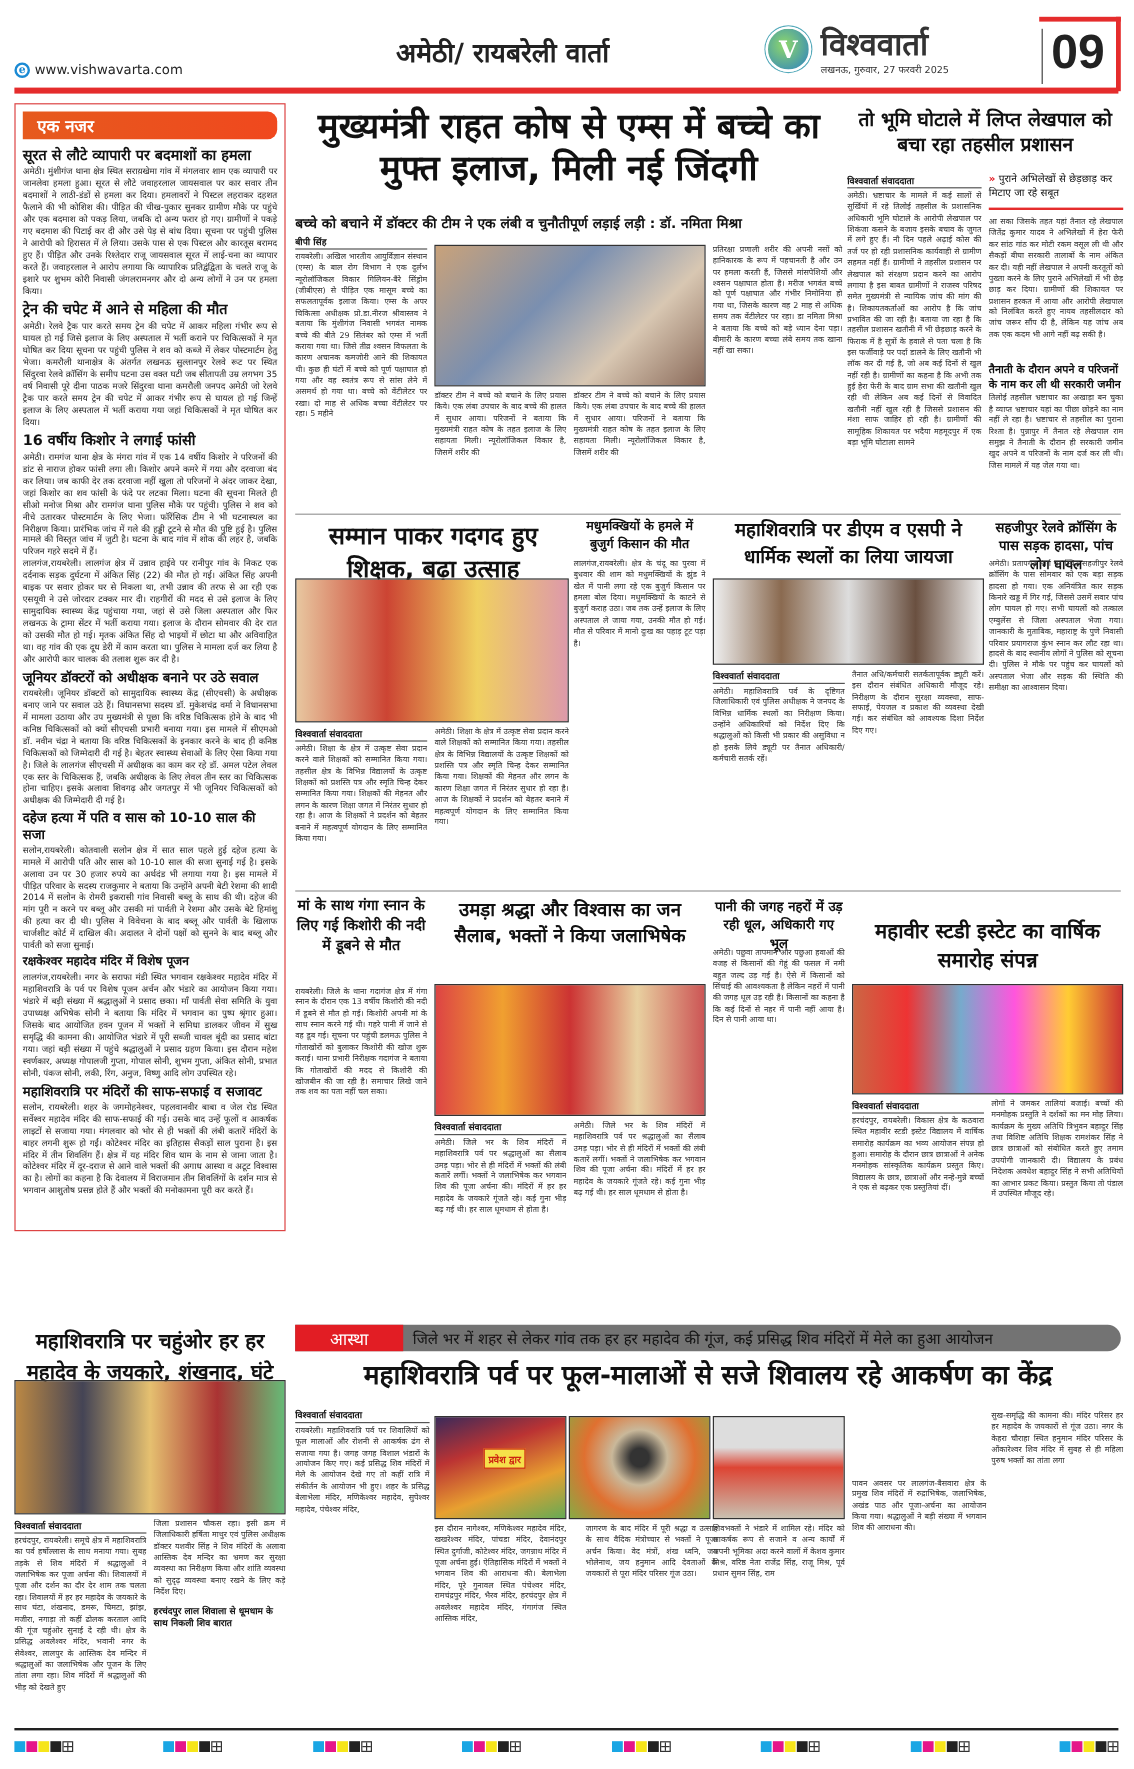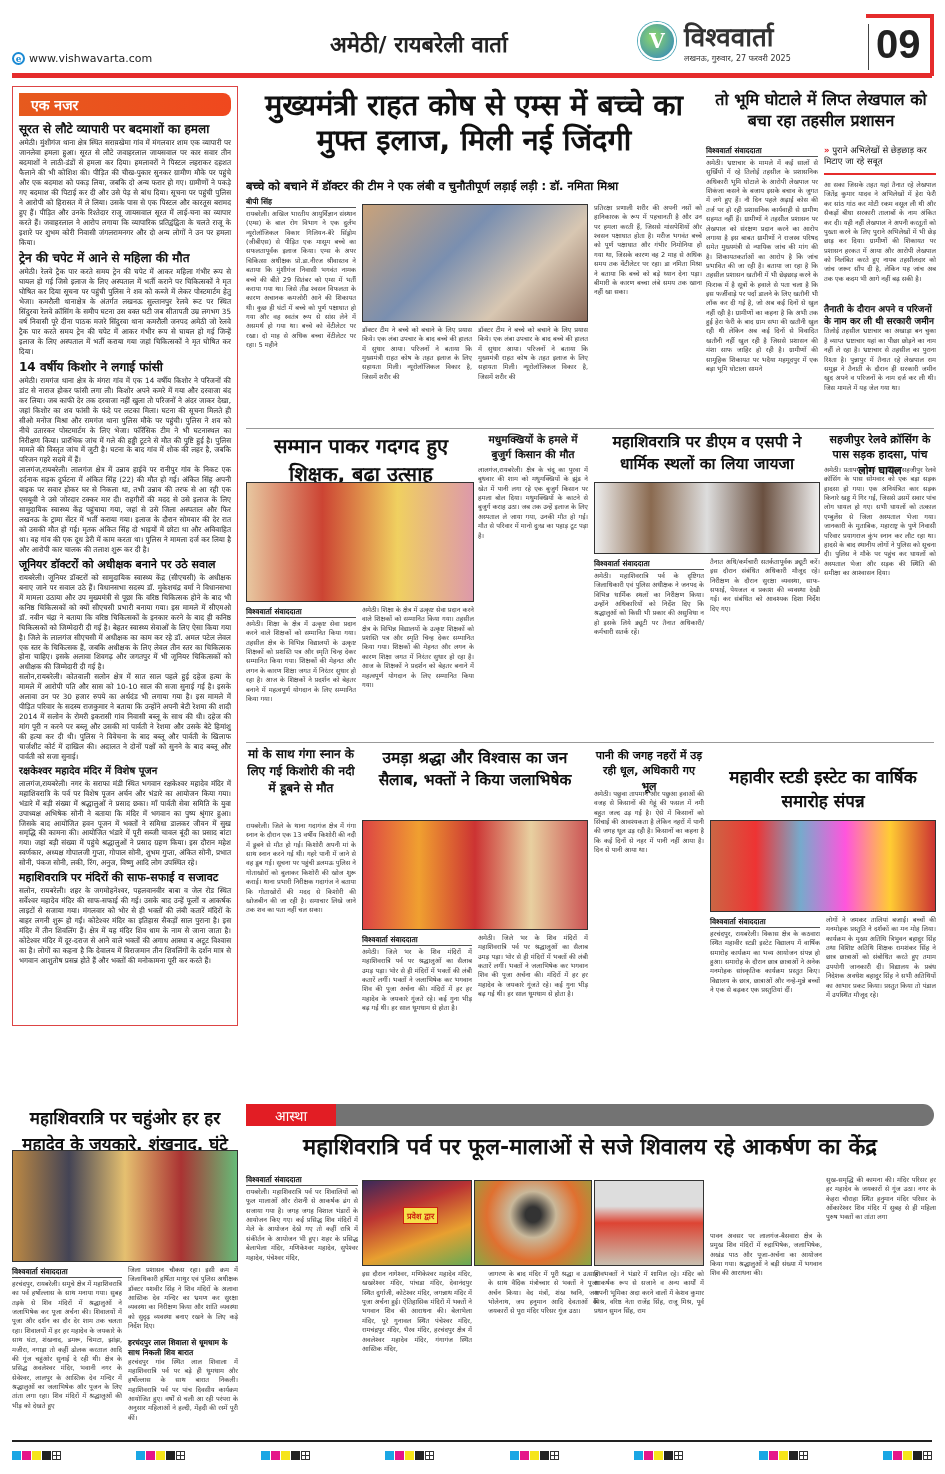--- a/index.html
+++ b/index.html
@@ -54,25 +54,26 @@
   <div class="pagenum">09</div>
 </div>
 <div class="abs topbar"></div>
 
 <div class="abs leftbox">
   <div class="eknazar">एक नजर</div>
   <div class="bh">सूरत से लौटे व्यापारी पर बदमाशों का हमला</div>
   <div class="bt">अमेठी। मुंशीगंज थाना क्षेत्र स्थित सराय़खेमा गांव में मंगलवार शाम एक व्यापारी पर जानलेवा हमला हुआ। सूरत से लौटे जवाहरलाल जायसवाल पर कार सवार तीन बदमाशों ने लाठी-डंडों से हमला कर दिया। हमलावरों ने पिस्टल लहराकर दहशत फैलाने की भी कोशिश की। पीड़ित की चीख-पुकार सुनकर ग्रामीण मौके पर पहुंचे और एक बदमाश को पकड़ लिया, जबकि दो अन्य फरार हो गए। ग्रामीणों ने पकड़े गए बदमाश की पिटाई कर दी और उसे पेड़ से बांध दिया। सूचना पर पहुंची पुलिस ने आरोपी को हिरासत में ले लिया। उसके पास से एक पिस्टल और कारतूस बरामद हुए हैं। पीड़ित और उनके रिश्तेदार राजू जायसवाल सूरत में लाई-चना का व्यापार करते हैं। जवाहरलाल ने आरोप लगाया कि व्यापारिक प्रतिद्वंद्विता के चलते राजू के इशारे पर शुभम कोरी निवासी जंगलरामनगर और दो अन्य लोगों ने उन पर हमला किया।</div>
   <div class="bh">ट्रेन की चपेट में आने से महिला की मौत</div>
   <div class="bt">अमेठी। रेलवे ट्रैक पार करते समय ट्रेन की चपेट में आकर महिला गंभीर रूप से घायल हो गई जिसे इलाज के लिए अस्पताल में भर्ती कराने पर चिकित्सकों ने मृत घोषित कर दिया सूचना पर पहुंची पुलिस ने शव को कब्जे में लेकर पोस्टमार्टम हेतु भेजा। कमरौली थानाक्षेत्र के अंतर्गत लखनऊ सुल्तानपुर रेलवे रूट पर स्थित सिंदुरवा रेलवे क्रॉसिंग के समीप घटना उस वक्त घटी जब सीतापती उम्र लगभग 35 वर्ष निवासी पूरे दीना पाठक मजरे सिंदुरवा थाना कमरौली जनपद अमेठी जो रेलवे ट्रैक पार करते समय ट्रेन की चपेट में आकर गंभीर रूप से घायल हो गई जिन्हें इलाज के लिए अस्पताल में भर्ती कराया गया जहां चिकित्सकों ने मृत घोषित कर दिया।</div>
-  <div class="bh">14 वर्षीय किशोर ने लगाई फांसी</div>
+  <div class="bh">16 वर्षीय किशोर ने लगाई फांसी</div>
   <div class="bt">अमेठी। रामगंज थाना क्षेत्र के मंगरा गांव में एक 14 वर्षीय किशोर ने परिजनों की डांट से नाराज होकर फांसी लगा ली। किशोर अपने कमरे में गया और दरवाजा बंद कर लिया। जब काफी देर तक दरवाजा नहीं खुला तो परिजनों ने अंदर जाकर देखा, जहां किशोर का शव फांसी के फंदे पर लटका मिला। घटना की सूचना मिलते ही सीओ मनोज मिश्रा और रामगंज थाना पुलिस मौके पर पहुंची। पुलिस ने शव को नीचे उतारकर पोस्टमार्टम के लिए भेजा। फॉरेंसिक टीम ने भी घटनास्थल का निरीक्षण किया। प्रारंभिक जांच में गले की हड्डी टूटने से मौत की पुष्टि हुई है। पुलिस मामले की विस्तृत जांच में जुटी है। घटना के बाद गांव में शोक की लहर है, जबकि परिजन गहरे सदमे में हैं।</div>
   <div class="bt">लालगंज,रायबरेली। लालगंज क्षेत्र में उन्नाव हाईवे पर रानीपुर गांव के निकट एक दर्दनाक सड़क दुर्घटना में अंकित सिंह (22) की मौत हो गई। अंकित सिंह अपनी बाइक पर सवार होकर घर से निकला था, तभी उन्नाव की तरफ से आ रही एक एसयूवी ने उसे जोरदार टक्कर मार दी। राहगीरों की मदद से उसे इलाज के लिए सामुदायिक स्वास्थ्य केंद्र पहुंचाया गया, जहां से उसे जिला अस्पताल और फिर लखनऊ के ट्रामा सेंटर में भर्ती कराया गया। इलाज के दौरान सोमवार की देर रात को उसकी मौत हो गई। मृतक अंकित सिंह दो भाइयों में छोटा था और अविवाहित था। वह गांव की एक दूध डेरी में काम करता था। पुलिस ने मामला दर्ज कर लिया है और आरोपी कार चालक की तलाश शुरू कर दी है।</div>
   <div class="bh" style="font-size:11px">जूनियर डॉक्टरों को अधीक्षक बनाने पर उठे सवाल</div>
   <div class="bt">रायबरेली। जूनियर डॉक्टरों को सामुदायिक स्वास्थ्य केंद्र (सीएचसी) के अधीक्षक बनाए जाने पर सवाल उठे हैं। विधानसभा सदस्य डॉ. मुकेशचंद्र वर्मा ने विधानसभा में मामला उठाया और उप मुख्यमंत्री से पूछा कि वरिष्ठ चिकित्सक होने के बाद भी कनिष्ठ चिकित्सकों को क्यों सीएचसी प्रभारी बनाया गया। इस मामले में सीएमओ डॉ. नवीन चंद्रा ने बताया कि वरिष्ठ चिकित्सकों के इनकार करने के बाद ही कनिष्ठ चिकित्सकों को जिम्मेदारी दी गई है। बेहतर स्वास्थ्य सेवाओं के लिए ऐसा किया गया है। जिले के लालगंज सीएचसी में अधीक्षक का काम कर रहे डॉ. अमल पटेल लेवल एक स्तर के चिकित्सक हैं, जबकि अधीक्षक के लिए लेवल तीन स्तर का चिकित्सक होना चाहिए। इसके अलावा शिवगढ़ और जगतपुर में भी जूनियर चिकित्सकों को अधीक्षक की जिम्मेदारी दी गई है।</div>
+  <div class="bh" style="font-size:11px">दहेज हत्या में पति व सास को 10-10 साल की सजा</div>
   <div class="bt">सलोन,रायबरेली। कोतवाली सलोन क्षेत्र में सात साल पहले हुई दहेज हत्या के मामले में आरोपी पति और सास को 10-10 साल की सजा सुनाई गई है। इसके अलावा उन पर 30 हजार रुपये का अर्थदंड भी लगाया गया है। इस मामले में पीड़ित परिवार के सदस्य राजकुमार ने बताया कि उन्होंने अपनी बेटी रेशमा की शादी 2014 में सलोन के रोमरी इकरासी गांव निवासी बब्लू के साथ की थी। दहेज की मांग पूरी न करने पर बब्लू और उसकी मां पार्वती ने रेशमा और उसके बेटे हिमांशु की हत्या कर दी थी। पुलिस ने विवेचना के बाद बब्लू और पार्वती के खिलाफ चार्जशीट कोर्ट में दाखिल की। अदालत ने दोनों पक्षों को सुनने के बाद बब्लू और पार्वती को सजा सुनाई।</div>
   <div class="bh" style="font-size:10px">रक्षकेश्वर महादेव मंदिर में विशेष पूजन</div>
   <div class="bt">लालगंज,रायबरेली। नगर के सराफा मंडी स्थित भगवान रक्षकेश्वर महादेव मंदिर में महाशिवरात्रि के पर्व पर विशेष पूजन अर्चन और भंडारे का आयोजन किया गया। भंडारे में बड़ी संख्या में श्रद्धालुओं ने प्रसाद छका। माँ पार्वती सेवा समिति के युवा उपाध्यक्ष अभिषेक सोनी ने बताया कि मंदिर में भगवान का पुष्प श्रृंगार हुआ। जिसके बाद आयोजित हवन पूजन में भक्तों ने समिधा डालकर जीवन में सुख समृद्धि की कामना की। आयोजित भंडारे में पूरी सब्जी चावल बूंदी का प्रसाद बांटा गया। जहां बड़ी संख्या में पहुंचे श्रद्धालुओं ने प्रसाद ग्रहण किया। इस दौरान महेश स्वर्णकार, अध्यक्ष गोपालजी गुप्ता, गोपाल सोनी, शुभम गुप्ता, अंकित सोनी, प्रभात सोनी, पंकज सोनी, लकी, रिंग, अनुज, विष्णु आदि लोग उपस्थित रहे।</div>
   <div class="bh" style="font-size:11px">महाशिवरात्रि पर मंदिरों की साफ-सफाई व सजावट</div>
   <div class="bt">सलोन, रायबरेली। शहर के जगमोहनेश्वर, पहलवानवीर बाबा व जेल रोड स्थित सर्वेश्वर महादेव मंदिर की साफ-सफाई की गई। उसके बाद उन्हें फूलों व आकर्षक लाइटों से सजाया गया। मंगलवार को भोर से ही भक्तों की लंबी कतारें मंदिरों के बाहर लगनी शुरू हो गईं। कोटेश्वर मंदिर का इतिहास सैकड़ों साल पुराना है। इस मंदिर में तीन शिवलिंग हैं। क्षेत्र में यह मंदिर शिव धाम के नाम से जाना जाता है। कोटेश्वर मंदिर में दूर-दराज से आने वाले भक्तों की अगाध आस्था व अटूट विश्वास का है। लोगों का कहना है कि देवालय में विराजमान तीन शिवलिंगों के दर्शन मात्र से भगवान आशुतोष प्रसन्न होते हैं और भक्तों की मनोकामना पूरी कर करते हैं।</div>
 </div>
 
 <div class="abs hl" style="left:246px;top:88px;width:456px;font-size:29px;line-height:1.2">मुख्यमंत्री राहत कोष से एम्स में बच्चे का मुफ्त इलाज, मिली नई जिंदगी</div>
 <div class="abs" style="left:246px;top:178px;width:456px;font-size:11.5px;font-weight:bold;white-space:nowrap;overflow:hidden">बच्चे को बचाने में डॉक्टर की टीम ने एक लंबी व चुनौतीपूर्ण लड़ाई लड़ी : डॉ. नमिता मिश्रा</div>
 <div class="abs" style="left:246px;top:196px;width:110px">
@@ -147,25 +148,25 @@
 
 <div class="abs hl" style="left:12px;top:1106px;width:226px;font-size:17px;line-height:1.5">महाशिवरात्रि पर चहुंओर हर हर महादेव के जयकारे, शंखनाद, घंटे की रही गूंज</div>
 <div class="abs photo" style="left:12px;top:1150px;width:226px;height:112px;background:linear-gradient(90deg,#b84,#445,#e5c070,#a33,#6b7)"></div>
 <div class="abs" style="left:12px;top:1266px;width:110px">
   <div class="byline">विश्ववार्ता संवाददाता</div>
   <div class="col" style="height:160px;overflow:hidden">हरचंदपुर, रायबरेली। समूचे क्षेत्र में महाशिवरात्रि का पर्व हर्षोल्लास के साथ मनाया गया। सुबह तड़के से शिव मंदिरों में श्रद्धालुओं ने जलाभिषेक कर पूजा अर्चना की। शिवालयों में पूजा और दर्शन का दौर देर शाम तक चलता रहा। शिवालयों में हर हर महादेव के जयकारे के साथ घंटा, शंखनाद, डमरू, चिमटा, झांझ, मजीरा, नगाड़ा तो कहीं ढोलक करताल आदि की गूंज चहुंओर सुनाई दे रही थी। क्षेत्र के प्रसिद्ध अवलेश्वर मंदिर, भवानी नगर के सेवेश्वर, लालपुर के आस्तिक देव मन्दिर में श्रद्धालुओं का जलाभिषेक और पूजन के लिए तांता लगा रहा। शिव मंदिरों में श्रद्धालुओं की भीड़ को देखते हुए</div>
 </div>
 <div class="abs" style="left:128px;top:1266px;width:110px">
   <div class="col" style="height:72px;overflow:hidden">जिला प्रशासन चौकस रहा। इसी क्रम में जिलाधिकारी हर्षिता माथुर एवं पुलिस अधीक्षक डॉक्टर यशवीर सिंह ने शिव मंदिरों के अलावा आस्तिक देव मन्दिर का भ्रमण कर सुरक्षा व्यवस्था का निरीक्षण किया और शांति व्यवस्था को सुदृढ़ व्यवस्था बनाए रखने के लिए कड़े निर्देश दिए।</div>
   <div class="sub" style="font-size:7.5px">हरचंदपुर लाल शिवाला से धूमधाम के साथ निकली शिव बारात</div>
-  <div class="col" style="height:74px;overflow:hidden">हरचंदपुर गांव स्थित लाल शिवाला में महाशिवरात्रि पर्व पर बड़े ही धूमधाम और हर्षोल्लास के साथ बारात निकली। महाशिवरात्रि पर्व पर पांच दिवसीय कार्यक्रम आयोजित हुए। वर्षों से चली आ रही परंपरा के अनुसार महिलाओं ने हल्दी, मेंहदी की रस्में पूरी कीं।</div>
 </div>
 
 <div class="abs aastha">
   <div class="aastha-tag">आस्था</div>
+  <div class="aastha-text">जिले भर में शहर से लेकर गांव तक हर हर महादेव की गूंज, कई प्रसिद्ध शिव मंदिरों में मेले का हुआ आयोजन</div>
 </div>
 <div class="abs hl" style="left:246px;top:1134px;width:688px;font-size:22px;white-space:nowrap">महाशिवरात्रि पर्व पर फूल-मालाओं से सजे शिवालय रहे आकर्षण का केंद्र</div>
 
 <div class="abs" style="left:246px;top:1174px;width:112px">
   <div class="byline">विश्ववार्ता संवाददाता</div>
   <div class="col" style="height:250px;overflow:hidden">रायबरेली। महाशिवरात्रि पर्व पर शिवालियों को फूल मालाओं और रोशनी से आकर्षक ढंग से सजाया गया है। जगह जगह विशाल भंडारों के आयोजन किए गए। कई प्रसिद्ध शिव मंदिरों में मेले के आयोजन देखे गए तो कहीं रात्रि में संकीर्तन के आयोजन भी हुए। शहर के प्रसिद्ध बेलाभेला मंदिर, मणिकेश्वर महादेव, सुपेश्वर महादेव, पंचेश्वर मंदिर,</div>
 </div>
 <div class="abs photo" style="left:362px;top:1180px;width:110px;height:86px;background:linear-gradient(160deg,#3a2a5a,#b33,#e8a030,#6a5);">
   <div style="position:absolute;left:40px;top:26px;background:#f6e04a;color:#c21;font-size:8px;font-weight:bold;padding:2px 3px;border:1px solid #c21">प्रवेश द्वार</div>
 </div>

